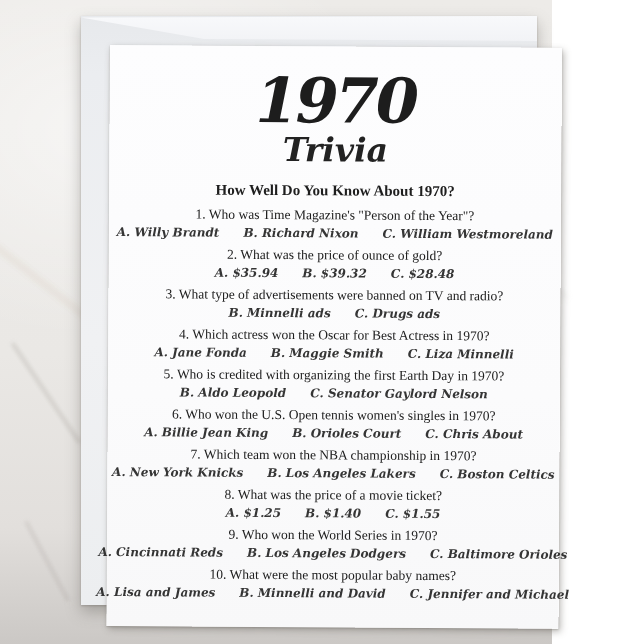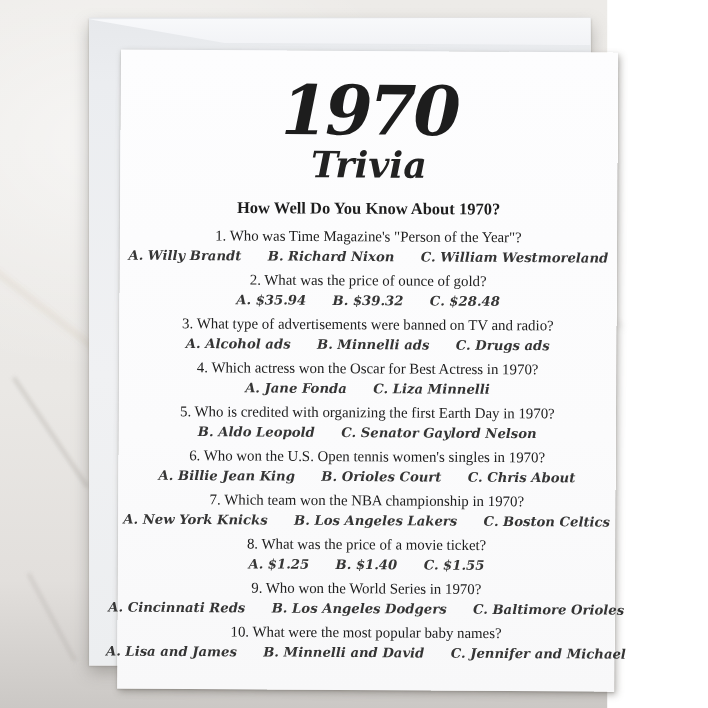--- a/index.html
+++ b/index.html
@@ -129,30 +129,30 @@
     <div class="a-line">
               <span class="answer">A. $35.94</span>
               <span class="answer">B. $39.32</span>
               <span class="answer">C. $28.48</span>
             </div>
   </div>
 
   <div class="qa-block">
     <div class="q-line">3. What type of advertisements were banned on TV and radio?</div>
     <div class="a-line">
-              <span class="answer">A. Alcohol ads</span>
               <span class="answer">B. Minnelli ads</span>
               <span class="answer">C. Drugs ads</span>
             </div>
   </div>
 
   <div class="qa-block">
     <div class="q-line">4. Which actress won the Oscar for Best Actress in 1970?</div>
     <div class="a-line">
               <span class="answer">A. Jane Fonda</span>
+              <span class="answer">B. Maggie Smith</span>
               <span class="answer">C. Liza Minnelli</span>
             </div>
   </div>
 
   <div class="qa-block">
     <div class="q-line">5. Who is credited with organizing the first Earth Day in 1970?</div>
     <div class="a-line">
               <span class="answer">B. Aldo Leopold</span>
               <span class="answer">C. Senator Gaylord Nelson</span>
             </div>

